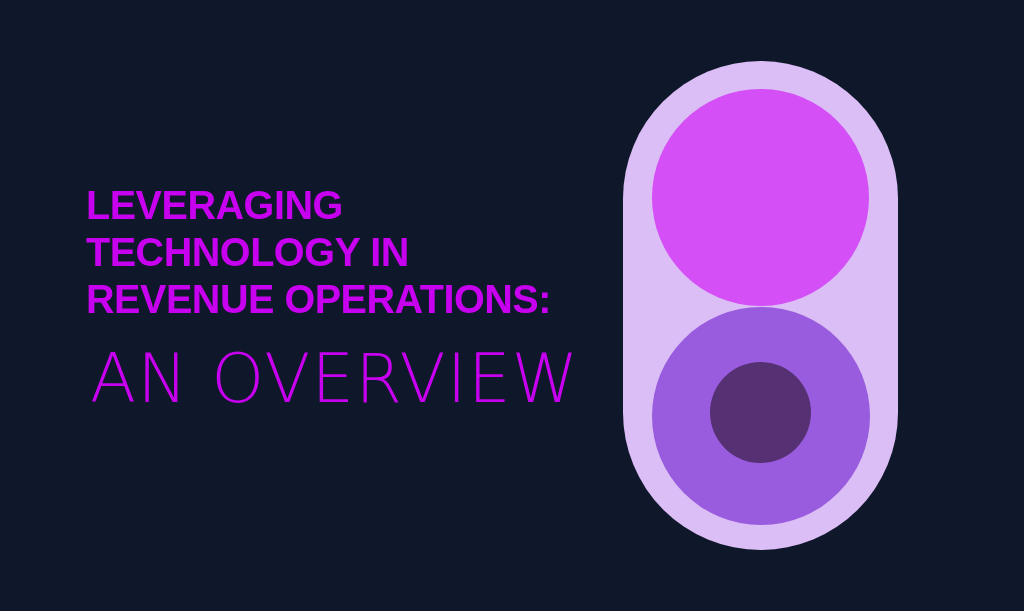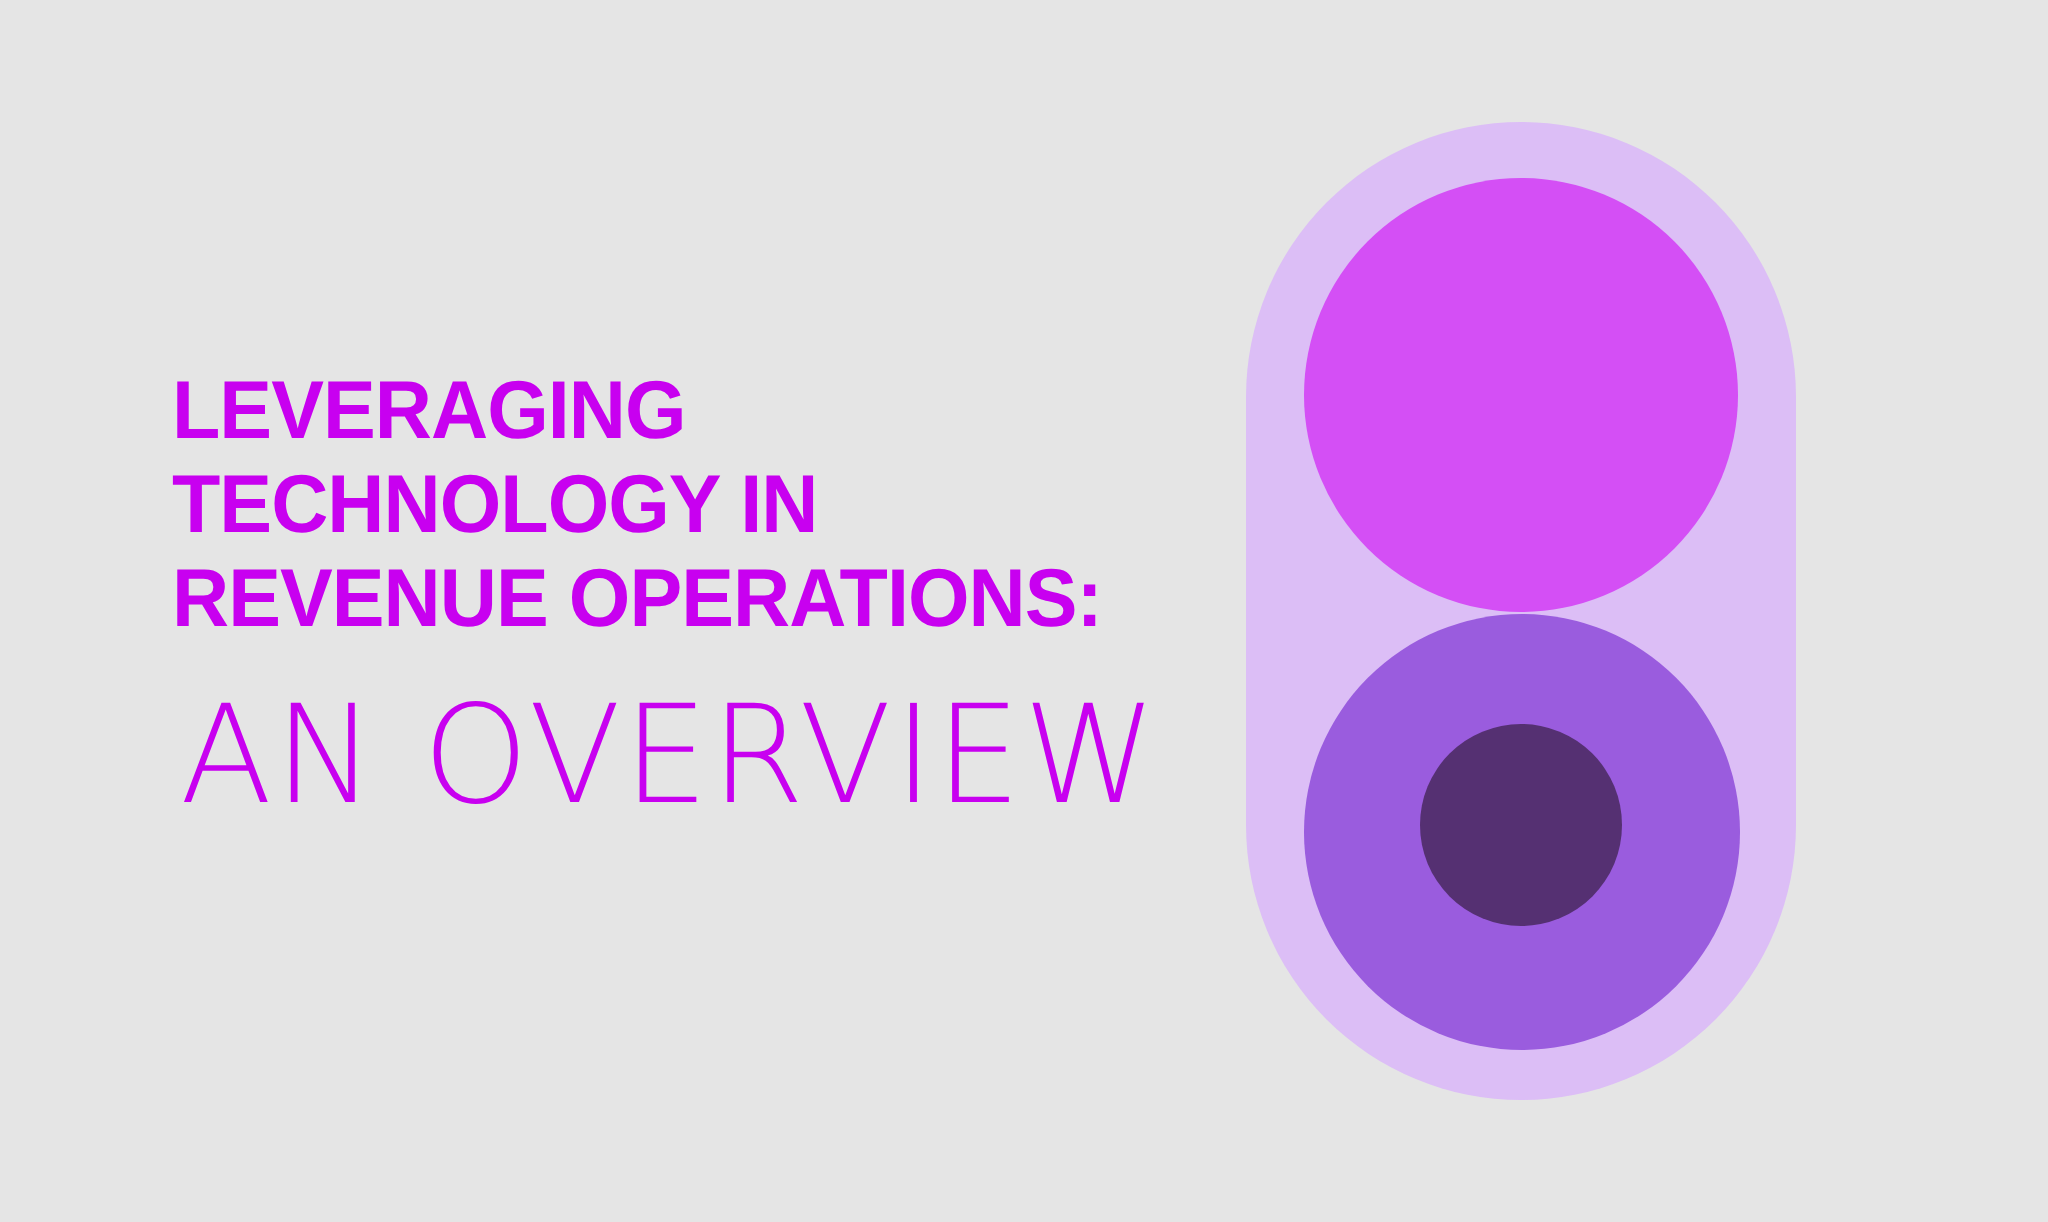--- a/index.html
+++ b/index.html
@@ -11,21 +11,21 @@
     height: 611px;
     background: #ffffff;
     font-family: "Liberation Sans", sans-serif;
     overflow: hidden;
   }
 
   #slide {
     position: relative;
     width: 1024px;
     height: 611px;
-    background: #e5e5e5;
+    background: #0f172a;
   }
 
   
   #text-block {
     position: absolute;
     left: 86px;
     top: 182px;
     width: 530px;
   }
 

